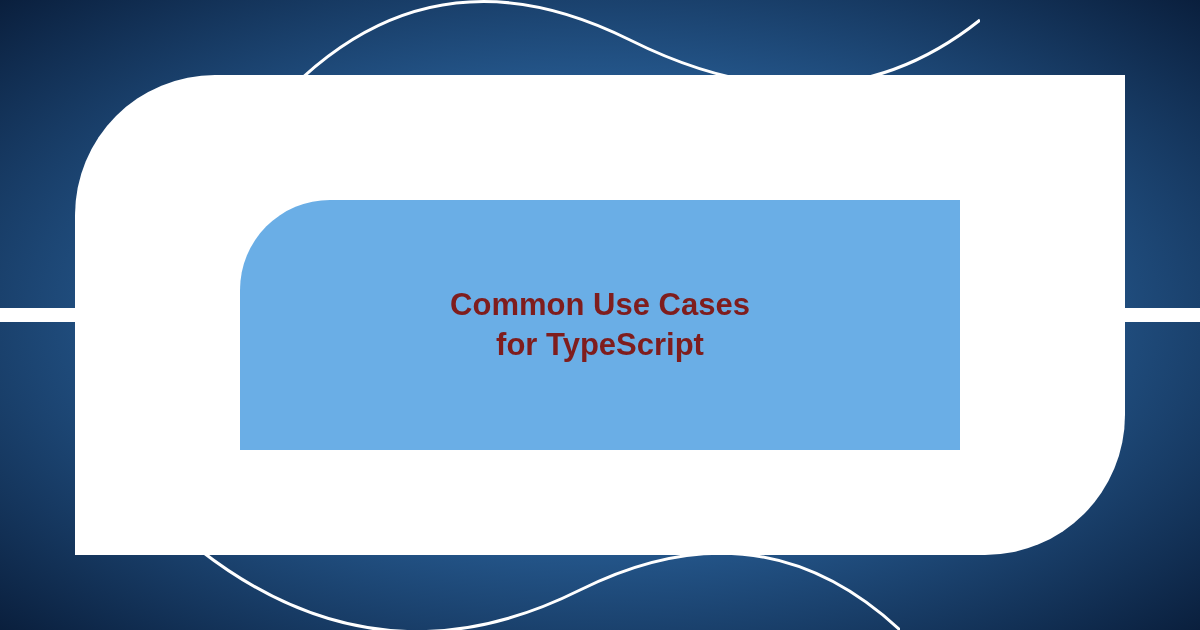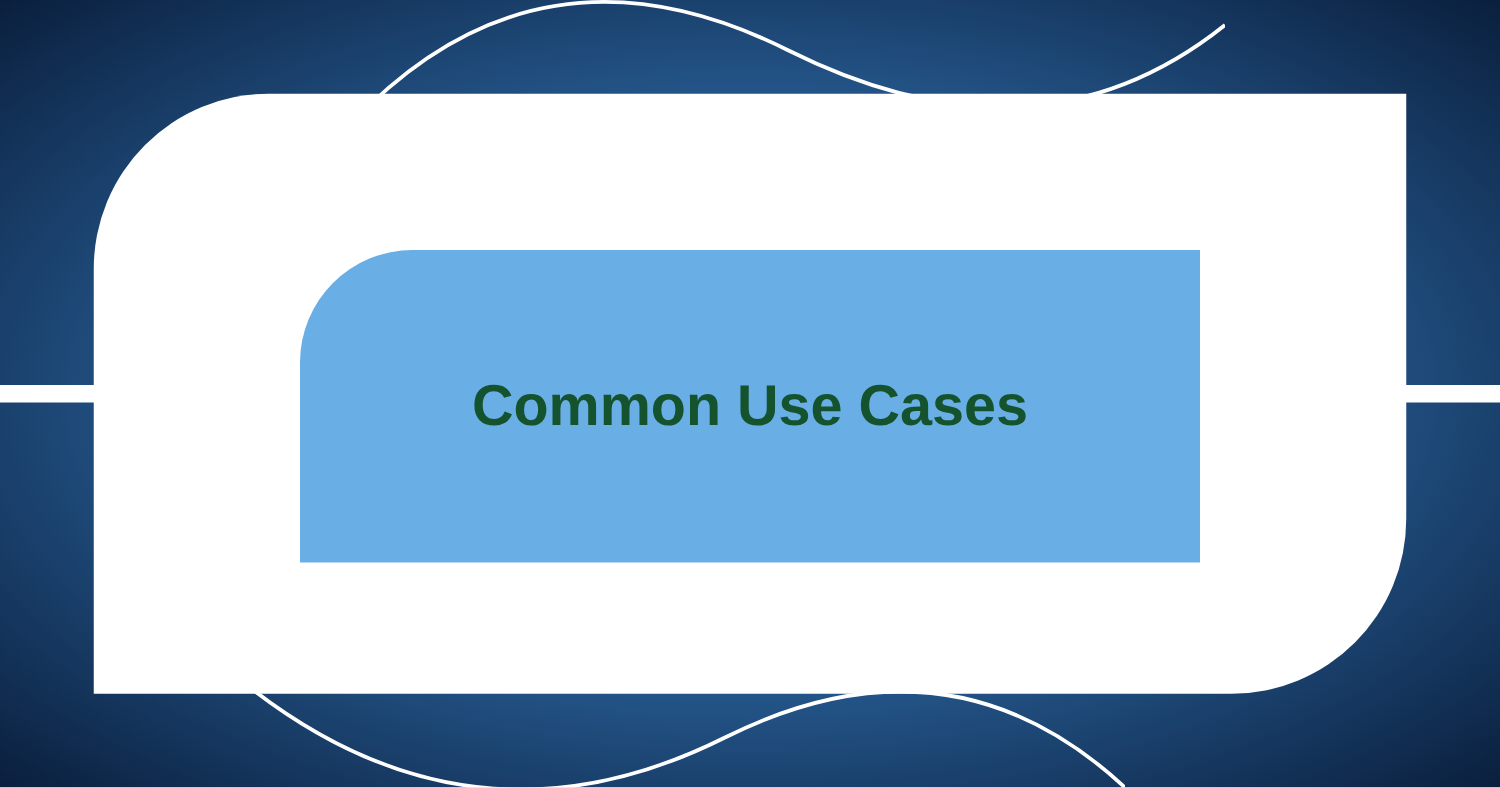--- a/index.html
+++ b/index.html
@@ -68,22 +68,22 @@
       height: 250px;
       background: #6aaee6;
       border-top-left-radius: 90px;
       display: flex;
       align-items: center;
       justify-content: center;
       margin-top: 20px;
     }
     
     .title {
-      color: #14532d;
-      font-size: 46px;
+      color: #7f1d1d;
+      font-size: 31px;
       font-weight: 600;
       text-align: center;
       line-height: 1.3;
     }
   </style>
 </head>
 <body>
 
 <div class="background"></div>
 
@@ -94,15 +94,16 @@
 </svg>
 
 <svg class="curve-bottom" viewBox="0 0 700 200">
   <path d="M 0 60 Q 180 200 380 100 Q 560 10 700 140" stroke="white" stroke-width="3" fill="none"></path>
 </svg>
 
 <div class="outer-shape">
   <div class="inner-shape">
     <div class="title">
       <span>Common Use Cases</span><br>
+      <span>for TypeScript</span>
     </div>
   </div>
 </div>
 
 </body></html>

